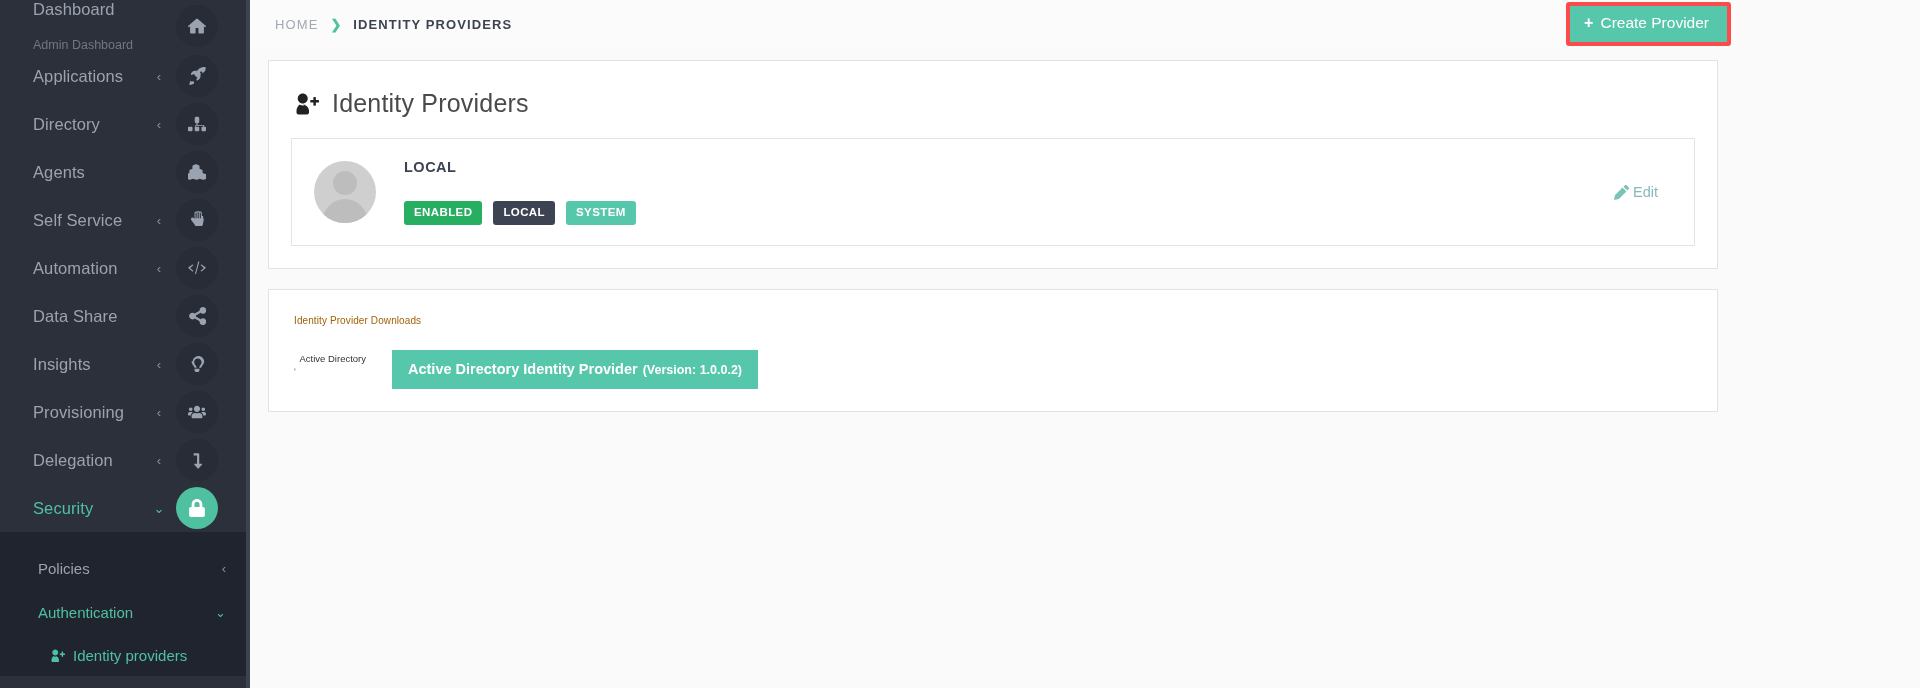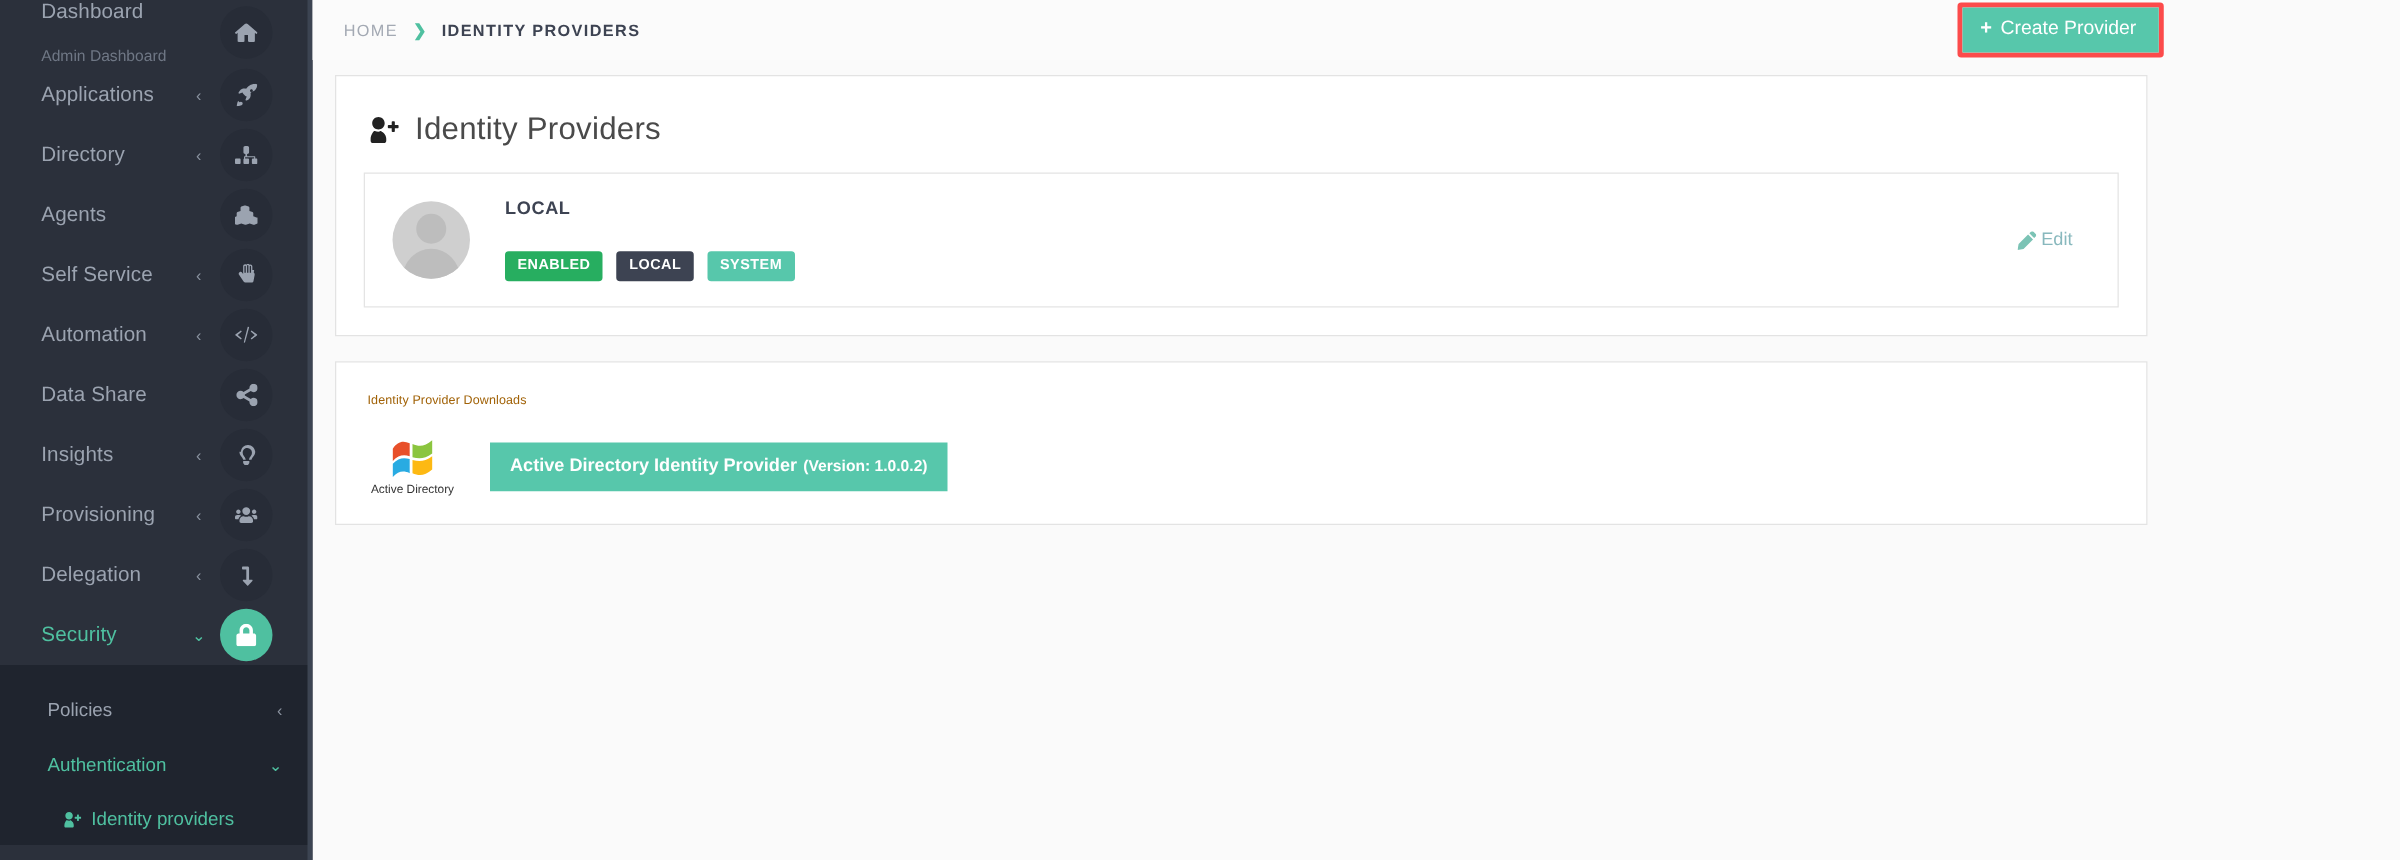--- a/index.html
+++ b/index.html
@@ -248,22 +248,21 @@
   .downloads-title {
     font-size: 10px;
     color: #a16207;
     padding: 3px 0 24px 3px;
     letter-spacing: .1px;
   }
   .download-row { display: flex; align-items: center; gap: 26px; padding-left: 3px; }
   .ad-logo {
     width: 72px;
     display: flex;
-    flex-direction: column;
-    align-items: center;
+    flex-direction: row;
     gap: 3px;
     flex: 0 0 auto;
   }
   .ad-logo svg { width: 36px; height: 33px; }
   .ad-logo-label { font-size: 9.5px; color: #333333; white-space: nowrap; }
   .download-btn {
     background: #57c7ab;
     border: none;
     color: #ffffff;
     padding: 11px 16px;

